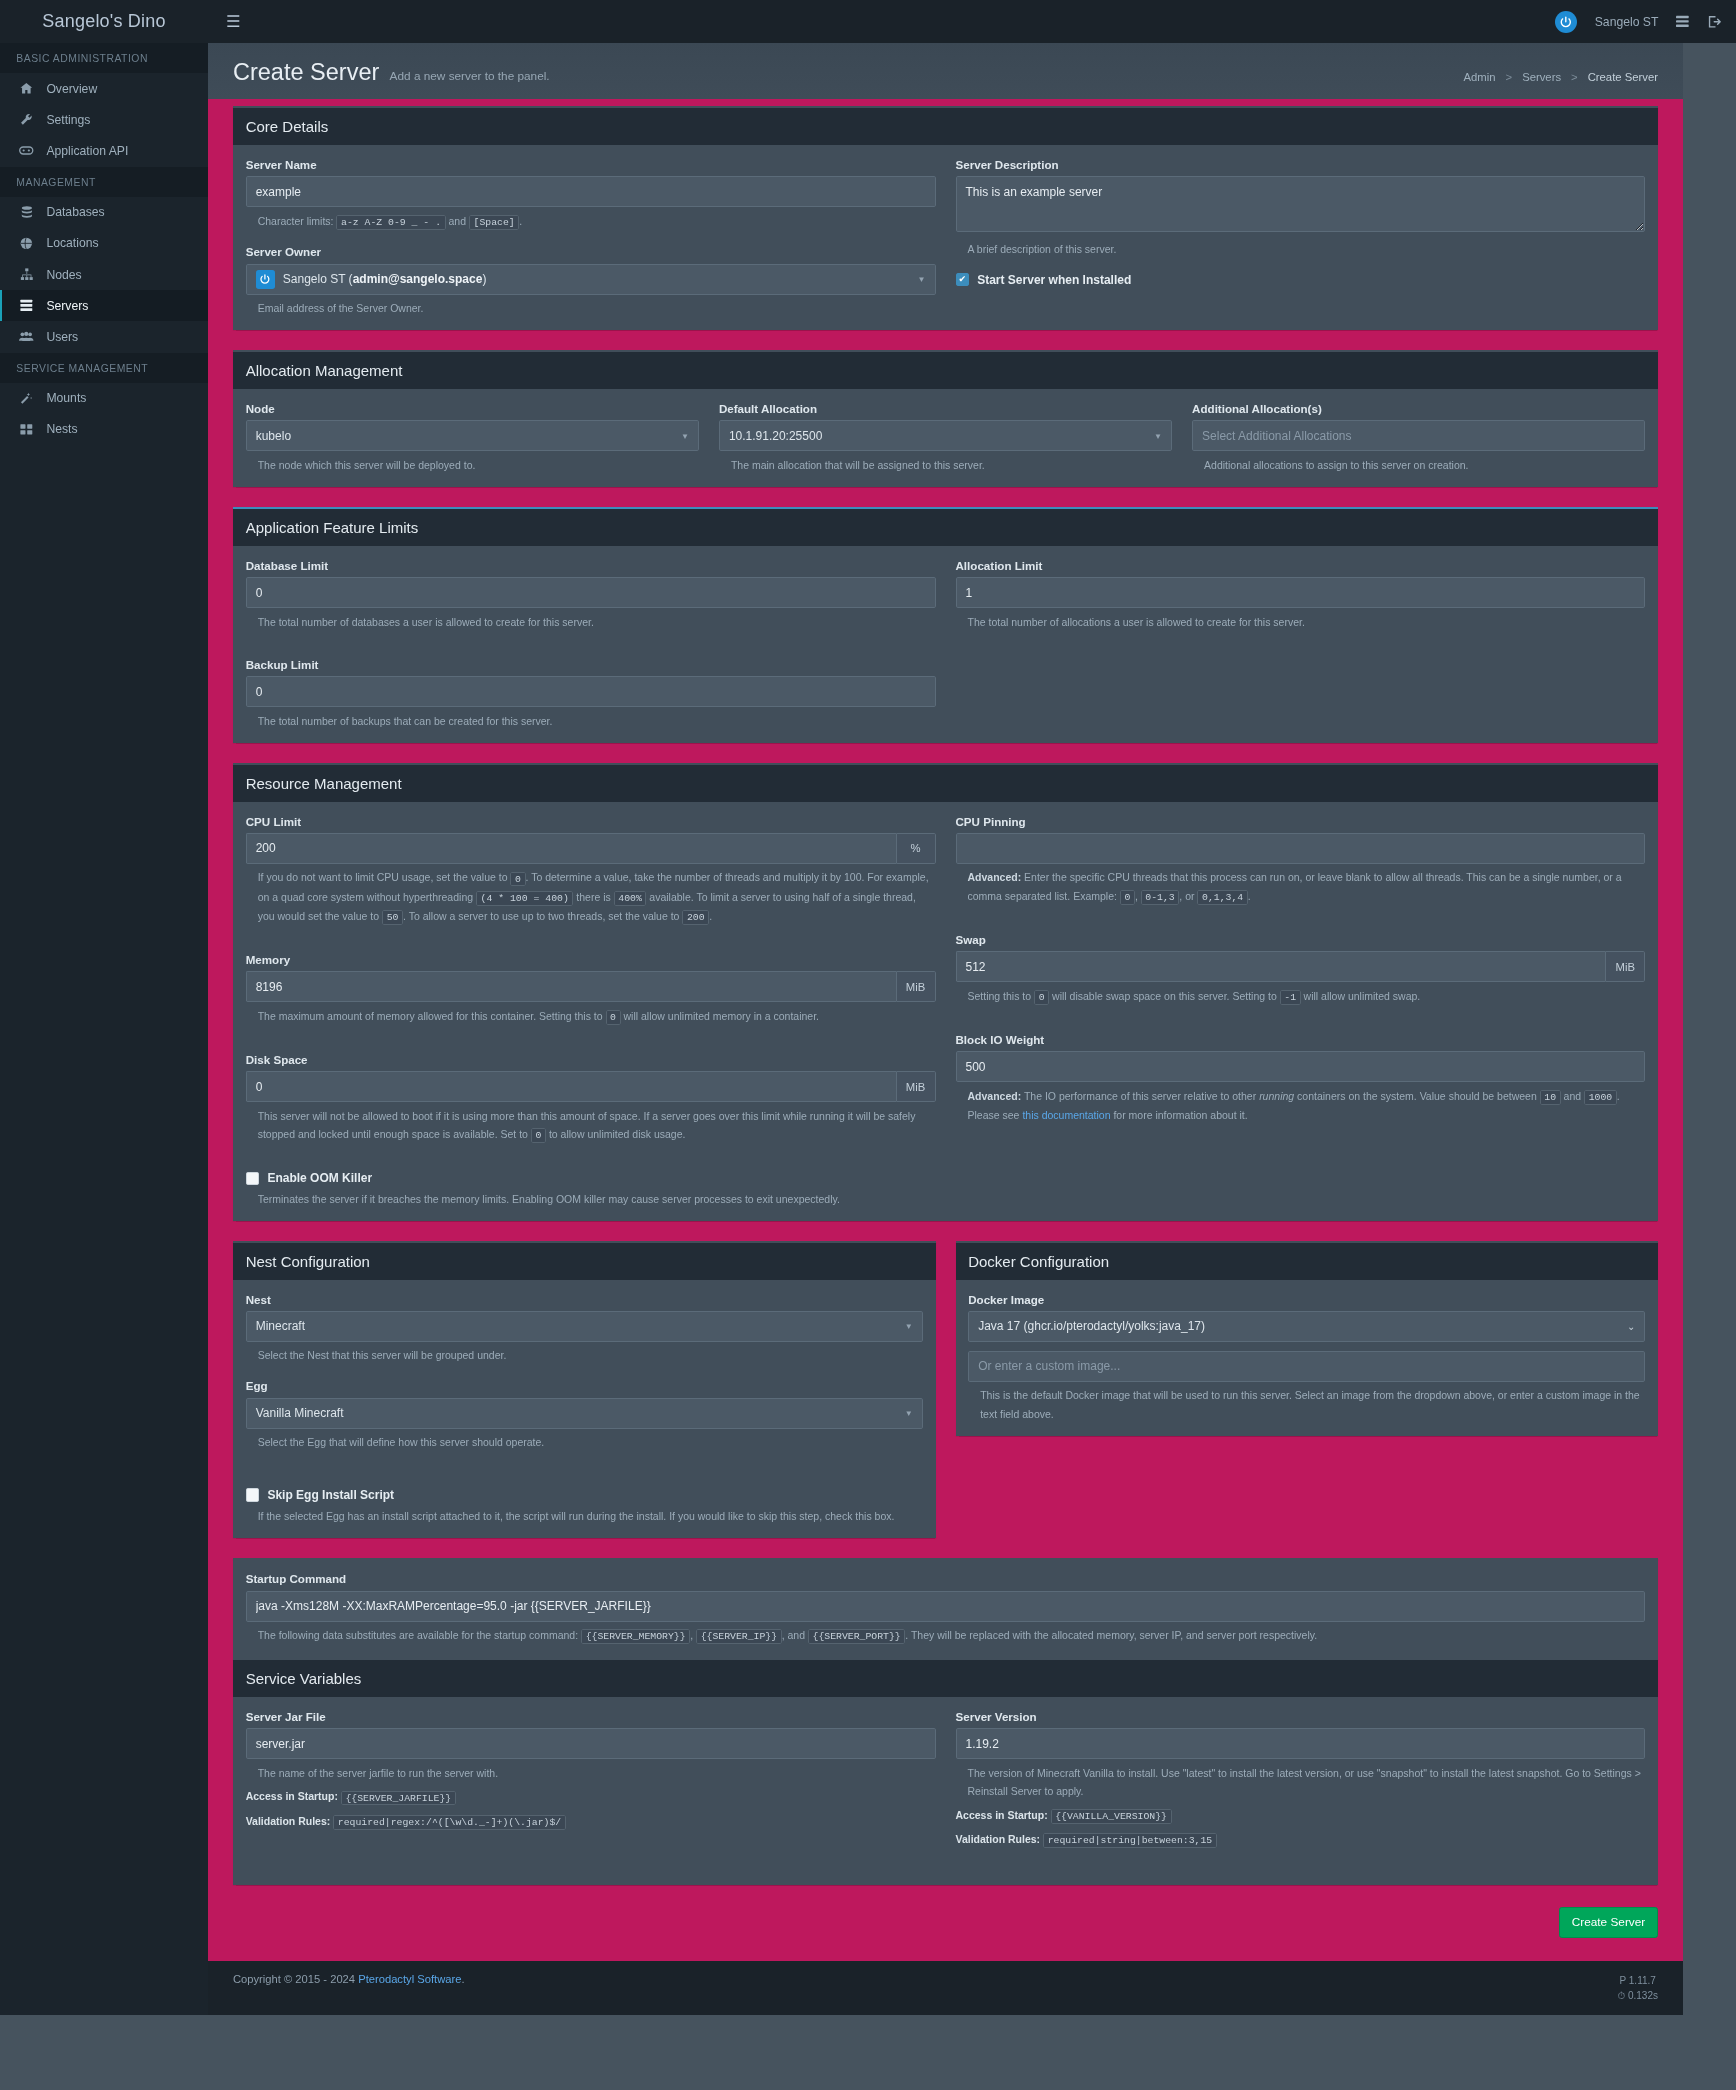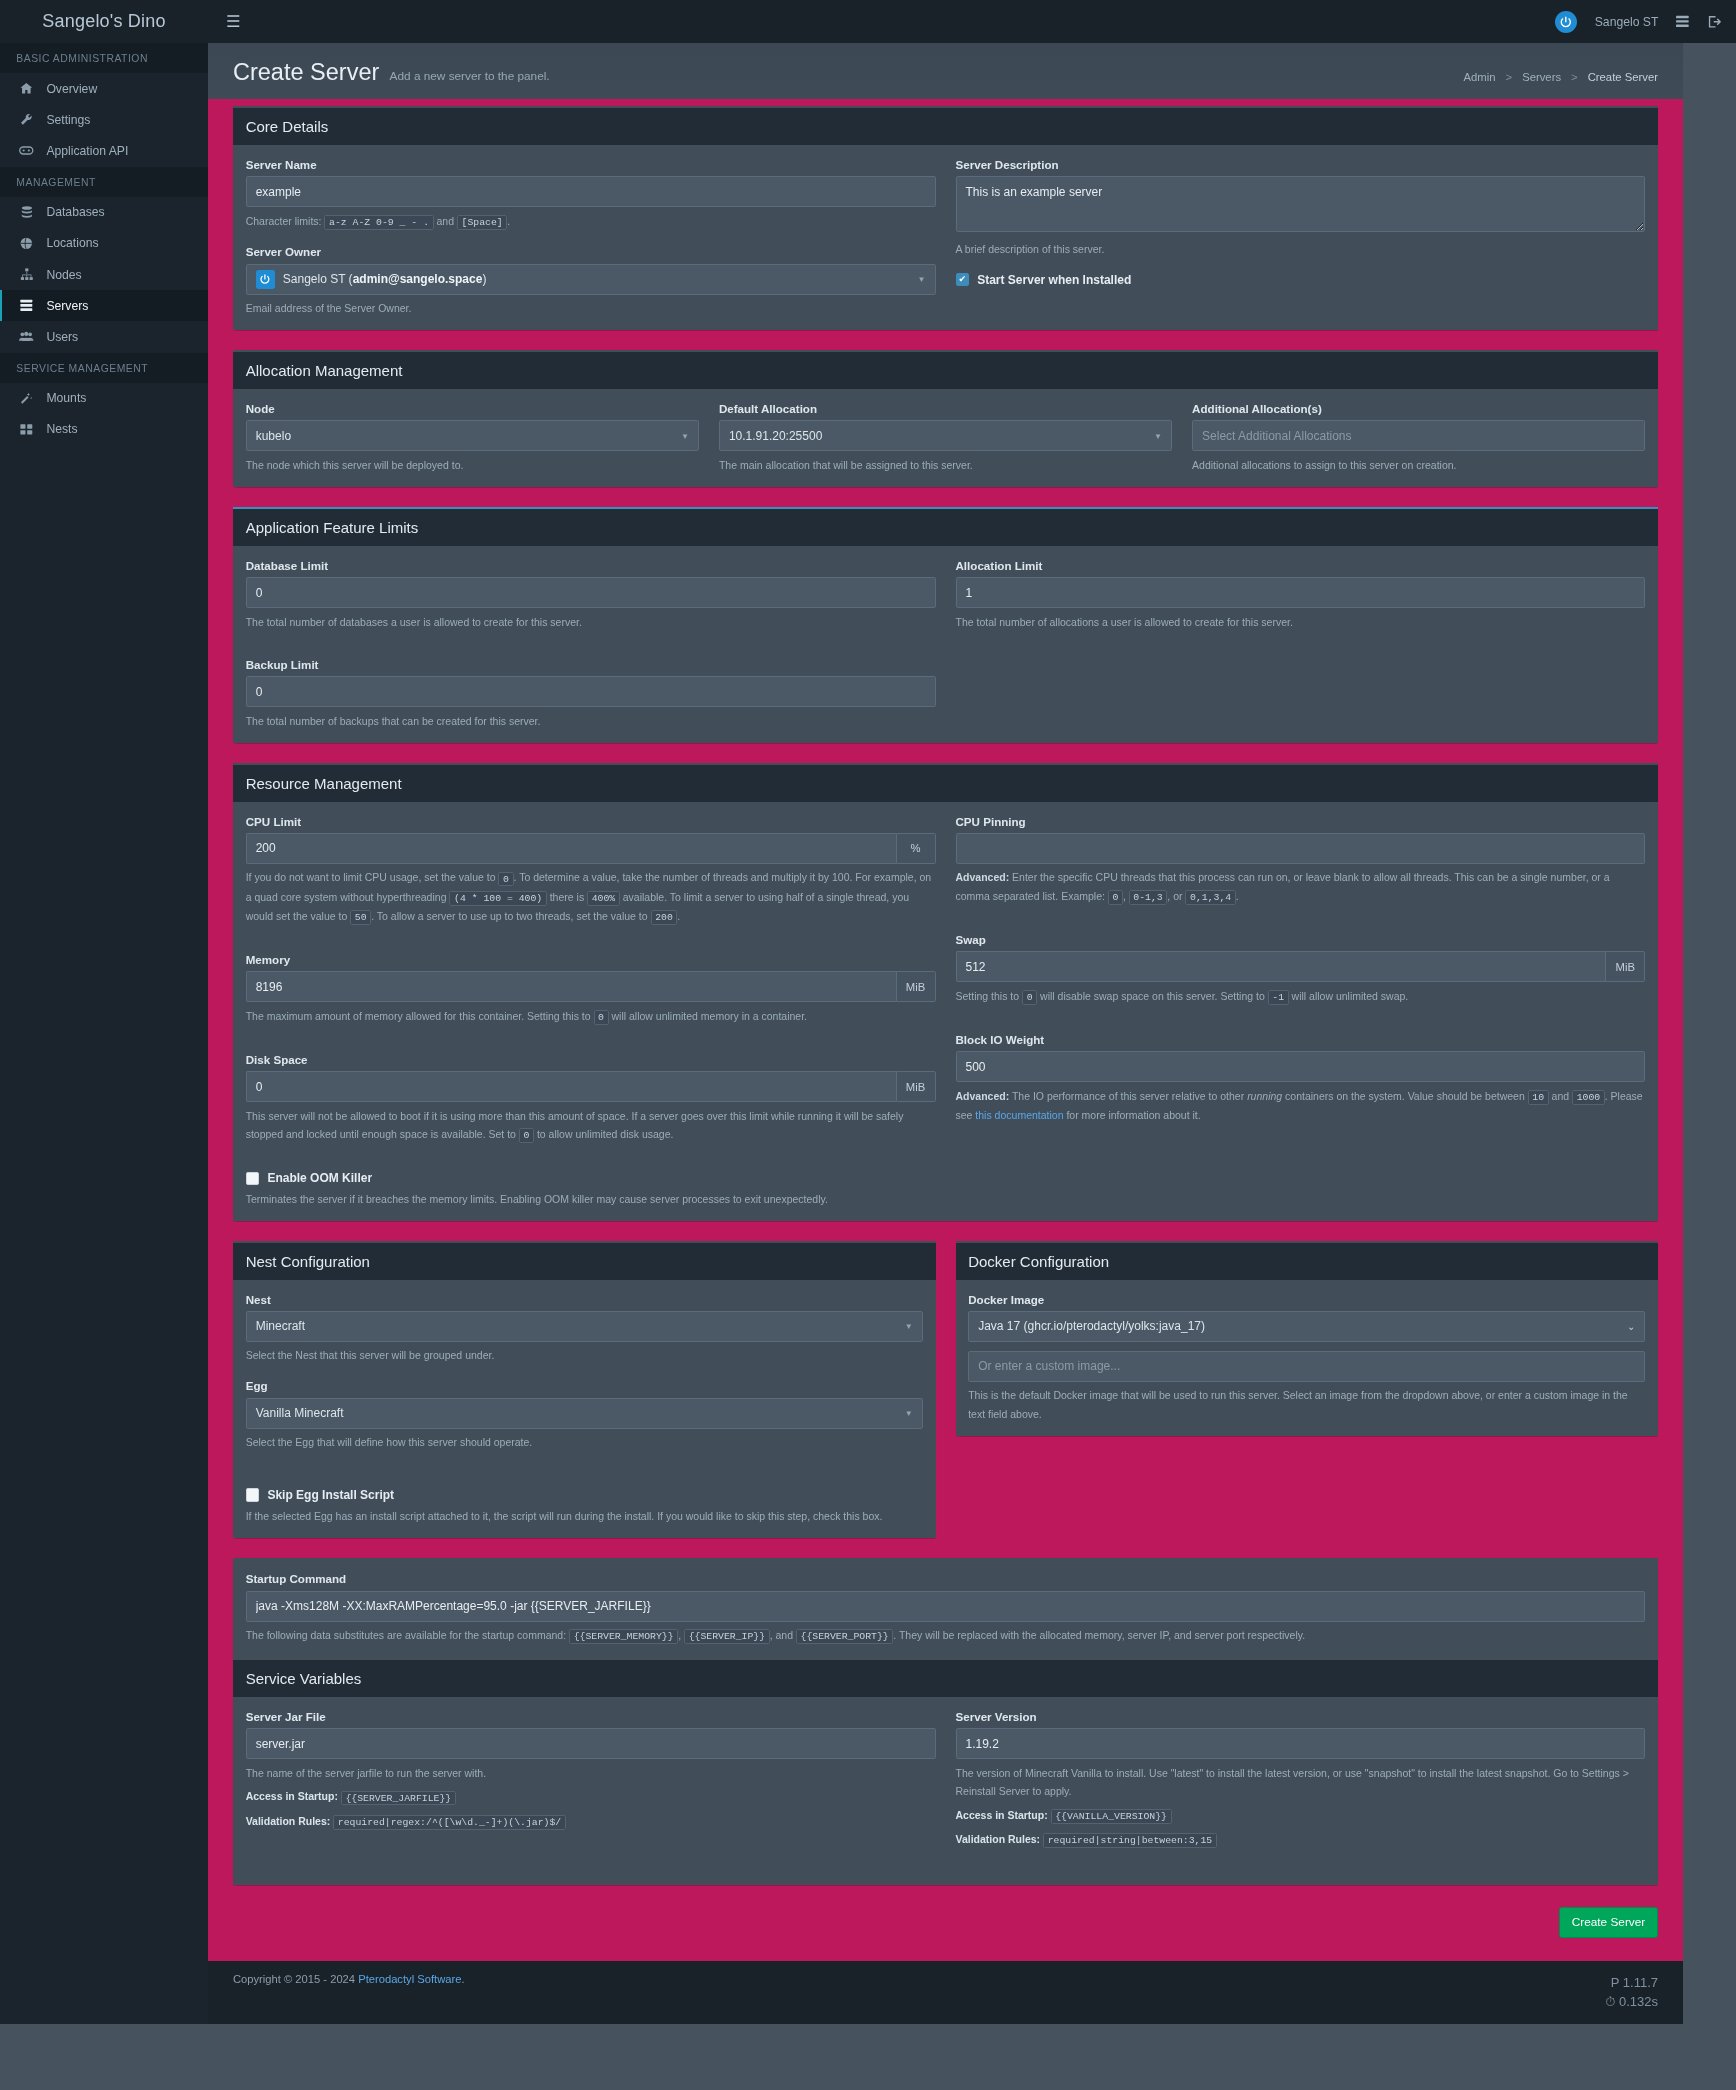--- a/index.html
+++ b/index.html
@@ -180,20 +180,21 @@
     font-family: "Liberation Sans", sans-serif;
     outline: none;
   }
   .ctl::placeholder { color: #8a9aa8; }
   textarea.ctl { height: 56px; resize: vertical; line-height: 1.35; }
   .help {
     color: #9cacb9;
     font-size: 10.5px;
     margin-top: 4.5px;
     line-height: 1.75;
+    margin-left: 12px;
   }
   .help b { color: #cdd8e1; }
   .help i { font-style: italic; }
   .help a { color: #5aa7e8; text-decoration: none; cursor: pointer; }
   code {
     font-family: "Liberation Mono", monospace;
     font-size: 9.8px;
     background: #3b4754;
     border: 0.9px solid #55636f;
     border-radius: 1.8px;
@@ -309,21 +310,21 @@
   .footer {
     background: #1a2229;
     padding: 11.8px 25px;
     display: flex;
     justify-content: space-between;
     align-items: flex-start;
     color: #8c9dab;
     font-size: 11.2px;
   }
   .footer a { color: #5aa7e8; text-decoration: none; }
-  .footer-right { text-align: right; line-height: 1.5; font-size: 13px; color:#7f909e;}
+  .footer-right { text-align: center; line-height: 1.5; font-size: 10px; color:#7f909e;}
 
   .sv-meta { font-size: 10.5px; color:#9cacb9; margin-top: 5.4px; line-height:1.75;}
   .sv-meta b { color: #dbe4ea; }
 </style>
 </head>
 <body>
 
 <div class="topbar">
   <div class="brand">Sangelo's Dino</div>
   <div class="hamburger">☰</div>

